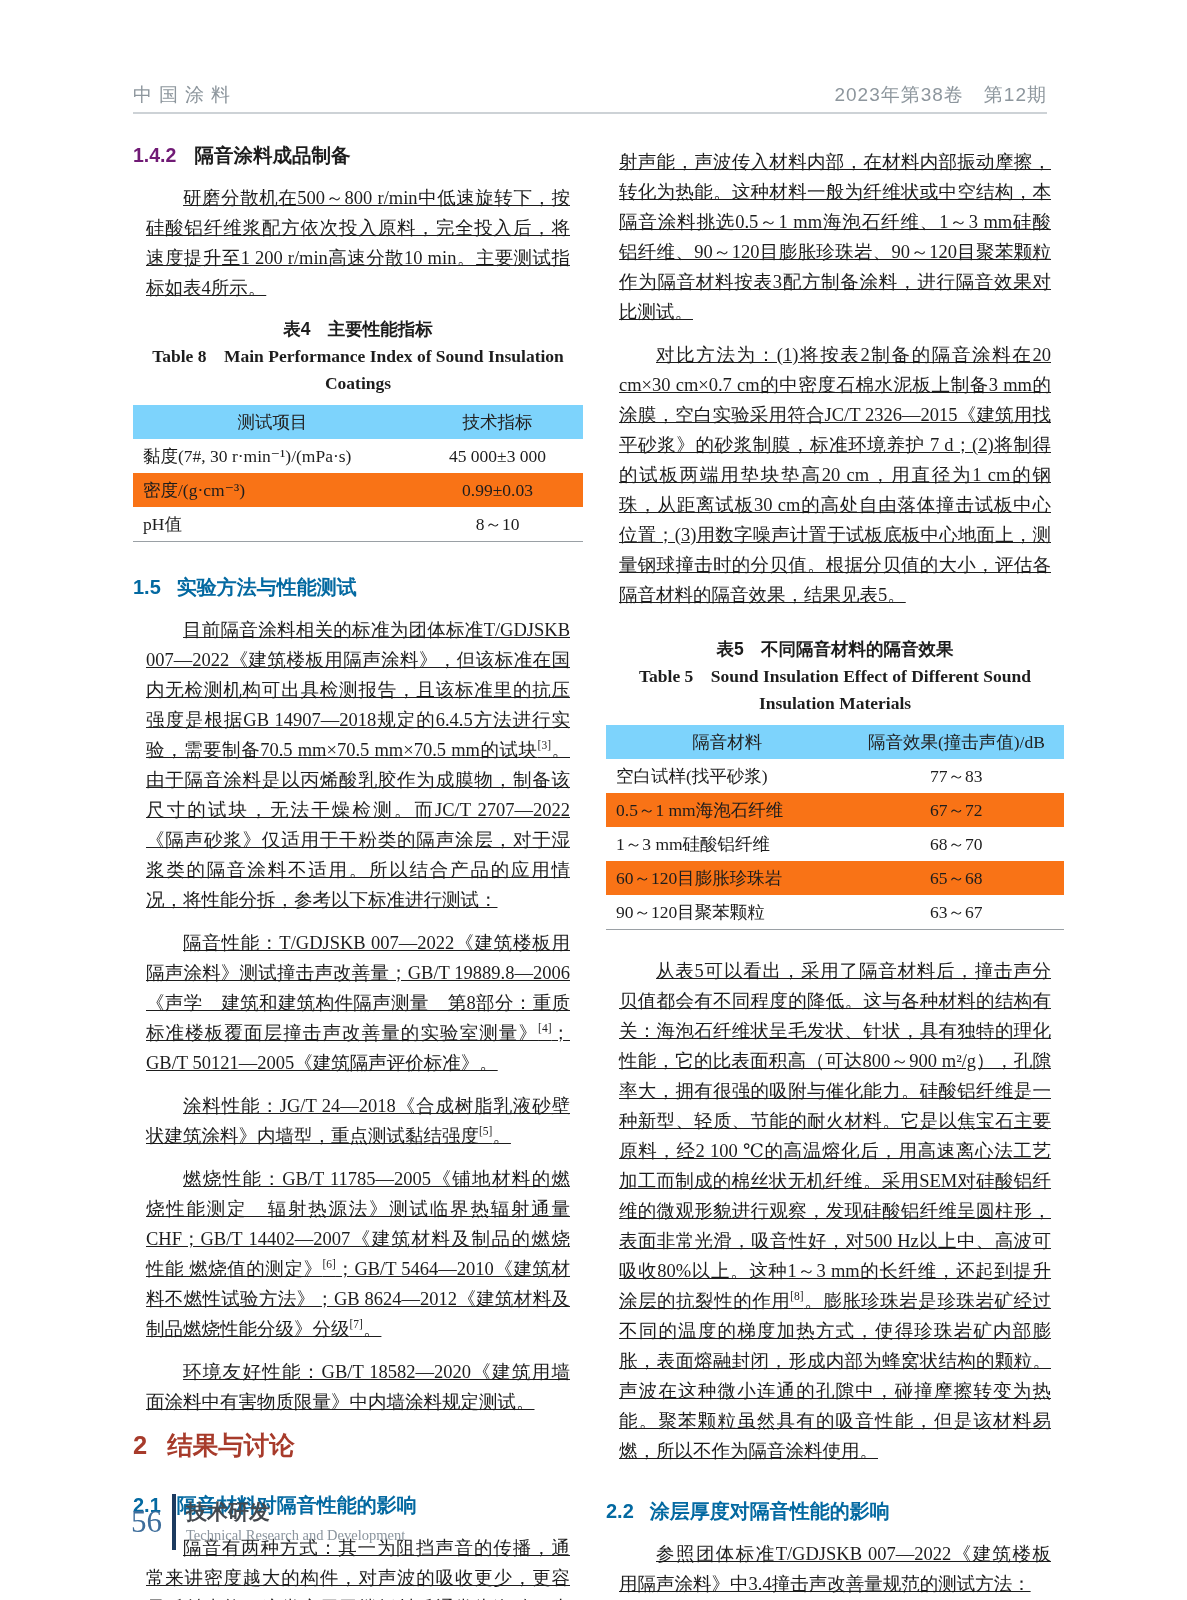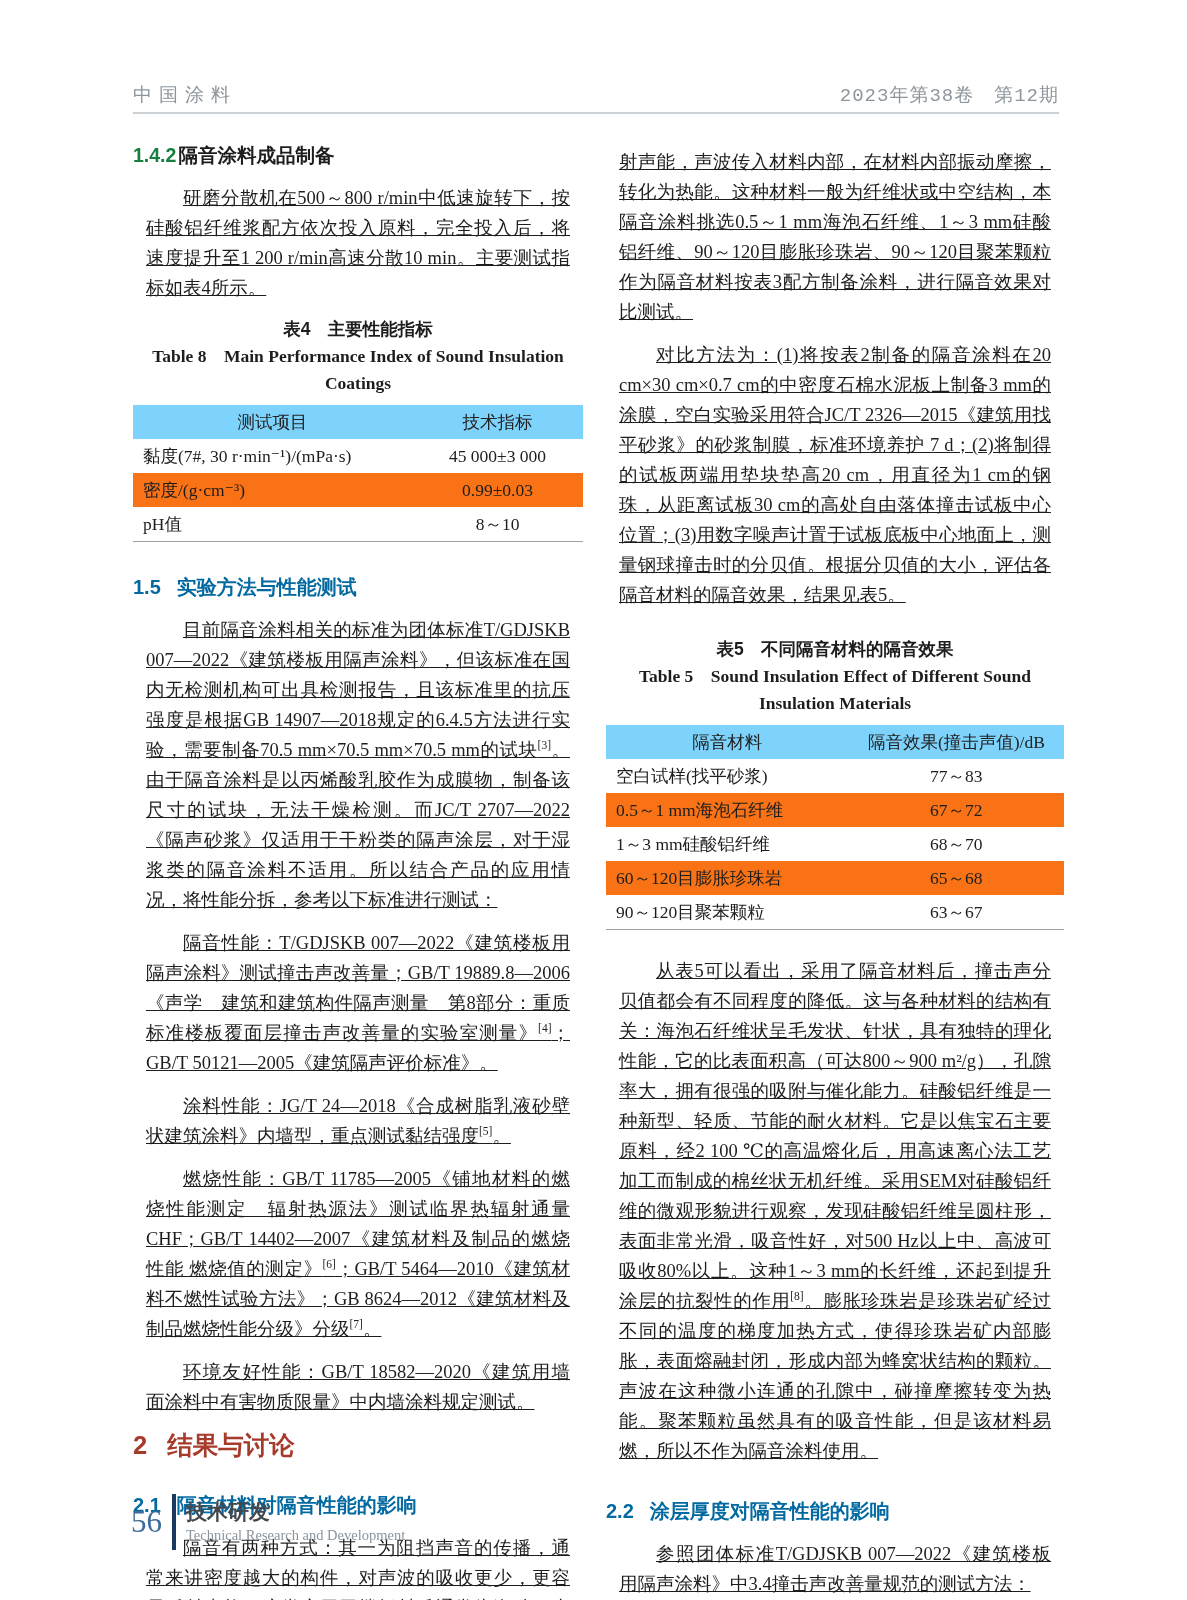--- a/index.html
+++ b/index.html
@@ -3,39 +3,39 @@
 <meta charset="utf-8">
 <style>
   html,body{margin:0;padding:0;}
   body{
     width:1187px;height:1600px;position:relative;background:#ffffff;
     font-family:"Liberation Serif","DejaVu Serif",serif;
     color:#1d1d1d;overflow:hidden;
   }
   
   .runhead{
-    position:absolute;left:133px;right:128px;top:80px;height:28px;
+    position:absolute;left:133px;right:140px;top:80px;height:28px;
     border-bottom:2px solid #cdd2d6;
     display:flex;justify-content:space-between;align-items:flex-end;
     font-family:"Liberation Sans","DejaVu Sans",sans-serif;
     color:#8d969d;font-size:19px;padding-bottom:4px;
   }
   .runhead .journal{letter-spacing:7px;}
-  .runhead .issue{letter-spacing:1px;font-family:Liberation Mono, monospace;}
+  .runhead .issue{letter-spacing:1px;}
   
   .col{position:absolute;top:134px;width:450px;font-size:18.5px;line-height:30px;text-align:justify;}
   .col-left{left:133px;}
   .col-right{left:606px;width:458px;}
   p{margin:13px;text-decoration:underline;}
   p.ind{text-indent:2em;}
   sup.ref{font-size:11.5px;line-height:0;}
   
   .h-sub,.h-red,.h-big{font-family:"Liberation Sans","DejaVu Sans",sans-serif;font-weight:bold;text-align:left;}
   .h-sub{font-size:19.5px;margin:6px 0 6px;}
-  .h-sub .num{color:#15803d;margin-right:2px;}
+  .h-sub .num{color:#701a75;margin-right:18px;}
   .h-sub .tt{color:#1d1d1d;}
   .h-red{font-size:20px;color:#0369a1;margin:30px 0 8px;}
   .h-red .num{margin-right:16px;}
   .h-big{font-size:25.5px;color:#a73b2b;margin:12px 0 10px;}
   .h-big .num{margin-right:20px;}
   
   .tblock{margin:12px 0 14px;}
   .tcap-cn{font-family:"Liberation Sans","DejaVu Sans",sans-serif;font-weight:bold;
            font-size:17.5px;text-align:center;line-height:27px;}
   .tcap-en{font-weight:bold;font-size:17.5px;text-align:center;line-height:27px;margin-bottom:8px;}

